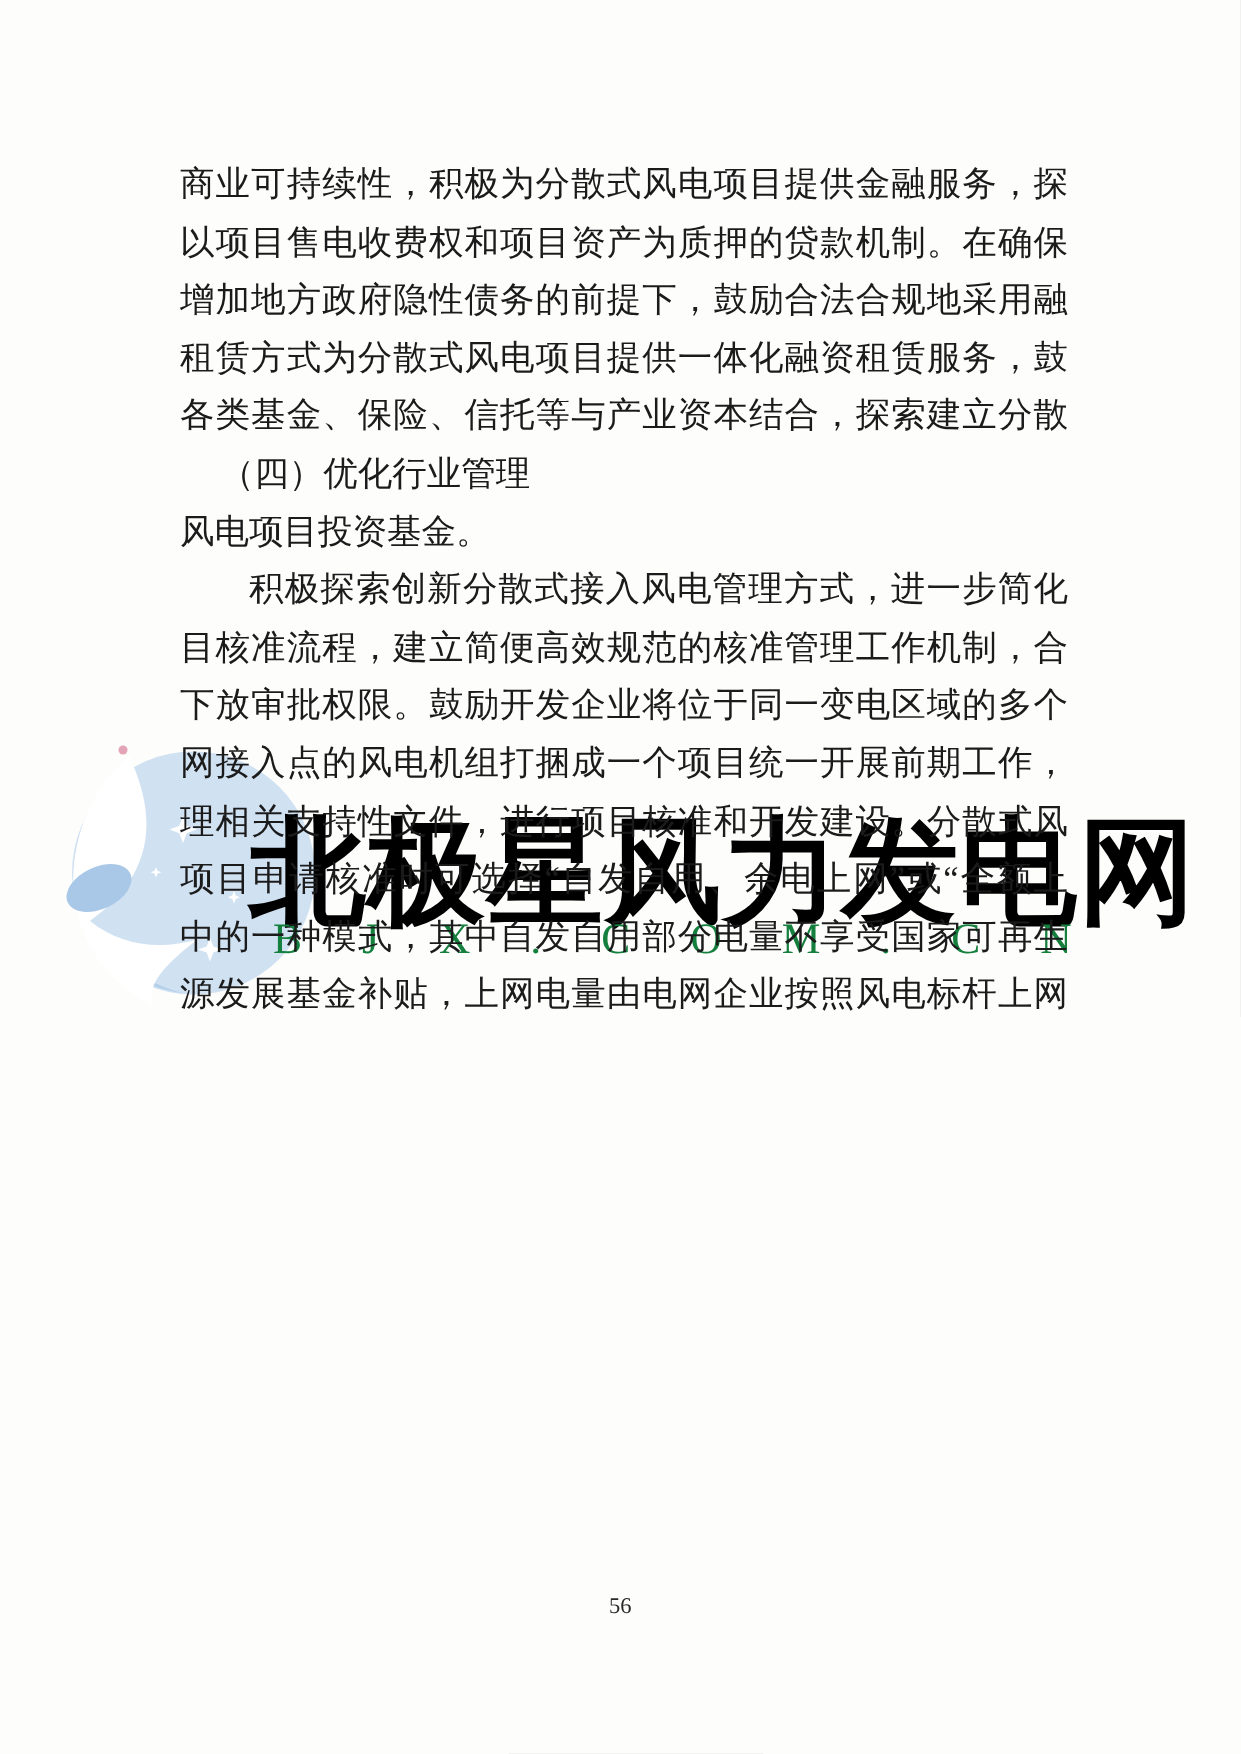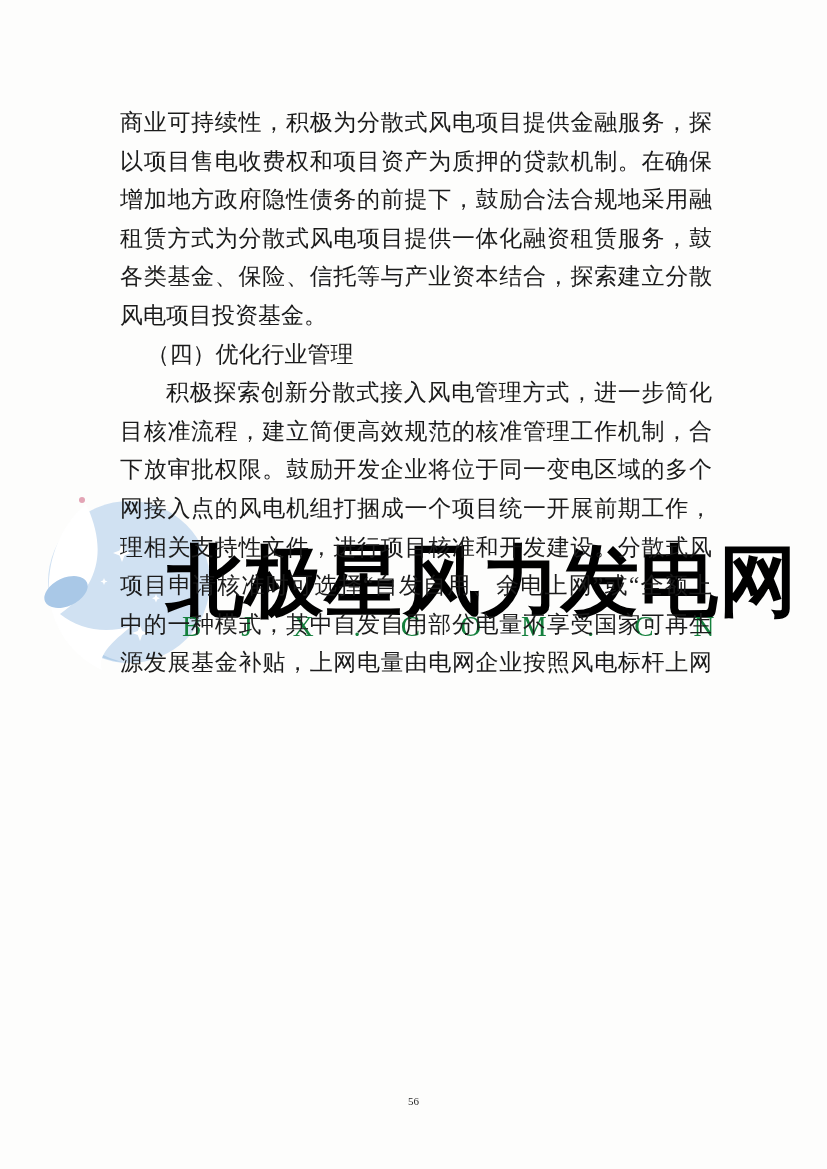--- a/index.html
+++ b/index.html
@@ -70,24 +70,23 @@
   .ind   { text-indent: 2em; }
   .ind-h { text-indent: 1.15em; }
 
   .pagenum {
     position: absolute;
     z-index: 1;
     left: 0;
     width: 100%;
     top: 1063px;
     text-align: center;
-    font-size: 11px;
+    font-size: 15px;
     color: #2a2a2a;
     font-family: "Liberation Serif", "DejaVu Serif", serif;
-    margin-top: 32px;
   }
 </style>
 </head>
 <body>
 
 <div class="page">
 
   <div class="watermark">
 
     <svg class="wm-logo" width="170" height="170" viewBox="0 0 170 170" aria-hidden="true">
@@ -118,23 +117,23 @@
 
     <div class="wm-domain">BJX.COM.CN</div>
   </div>
 
   <div class="textblock">
     <div class="ln">商业可持续性，积极为分散式风电项目提供金融服务，探索</div>
     <div class="ln">以项目售电收费权和项目资产为质押的贷款机制。在确保不</div>
     <div class="ln">增加地方政府隐性债务的前提下，鼓励合法合规地采用融资</div>
     <div class="ln">租赁方式为分散式风电项目提供一体化融资租赁服务，鼓励</div>
     <div class="ln">各类基金、保险、信托等与产业资本结合，探索建立分散式</div>
+    <div class="ln ln-end ind-h">（四）优化行业管理</div>
+
     <div class="ln ln-end">风电项目投资基金。</div>
-
-    <div class="ln ln-end ind-h">（四）优化行业管理</div>
 
     <div class="ln ind">积极探索创新分散式接入风电管理方式，进一步简化项</div>
     <div class="ln">目核准流程，建立简便高效规范的核准管理工作机制，合理</div>
     <div class="ln">下放审批权限。鼓励开发企业将位于同一变电区域的多个电</div>
     <div class="ln">网接入点的风电机组打捆成一个项目统一开展前期工作，办</div>
     <div class="ln">理相关支持性文件，进行项目核准和开发建设。分散式风电</div>
     <div class="ln">项目申请核准时可选择“自发自用、余电上网”或“全额上网”</div>
     <div class="ln">中的一种模式，其中自发自用部分电量不享受国家可再生能</div>
     <div class="ln">源发展基金补贴，上网电量由电网企业按照风电标杆上网电</div>
   </div>

